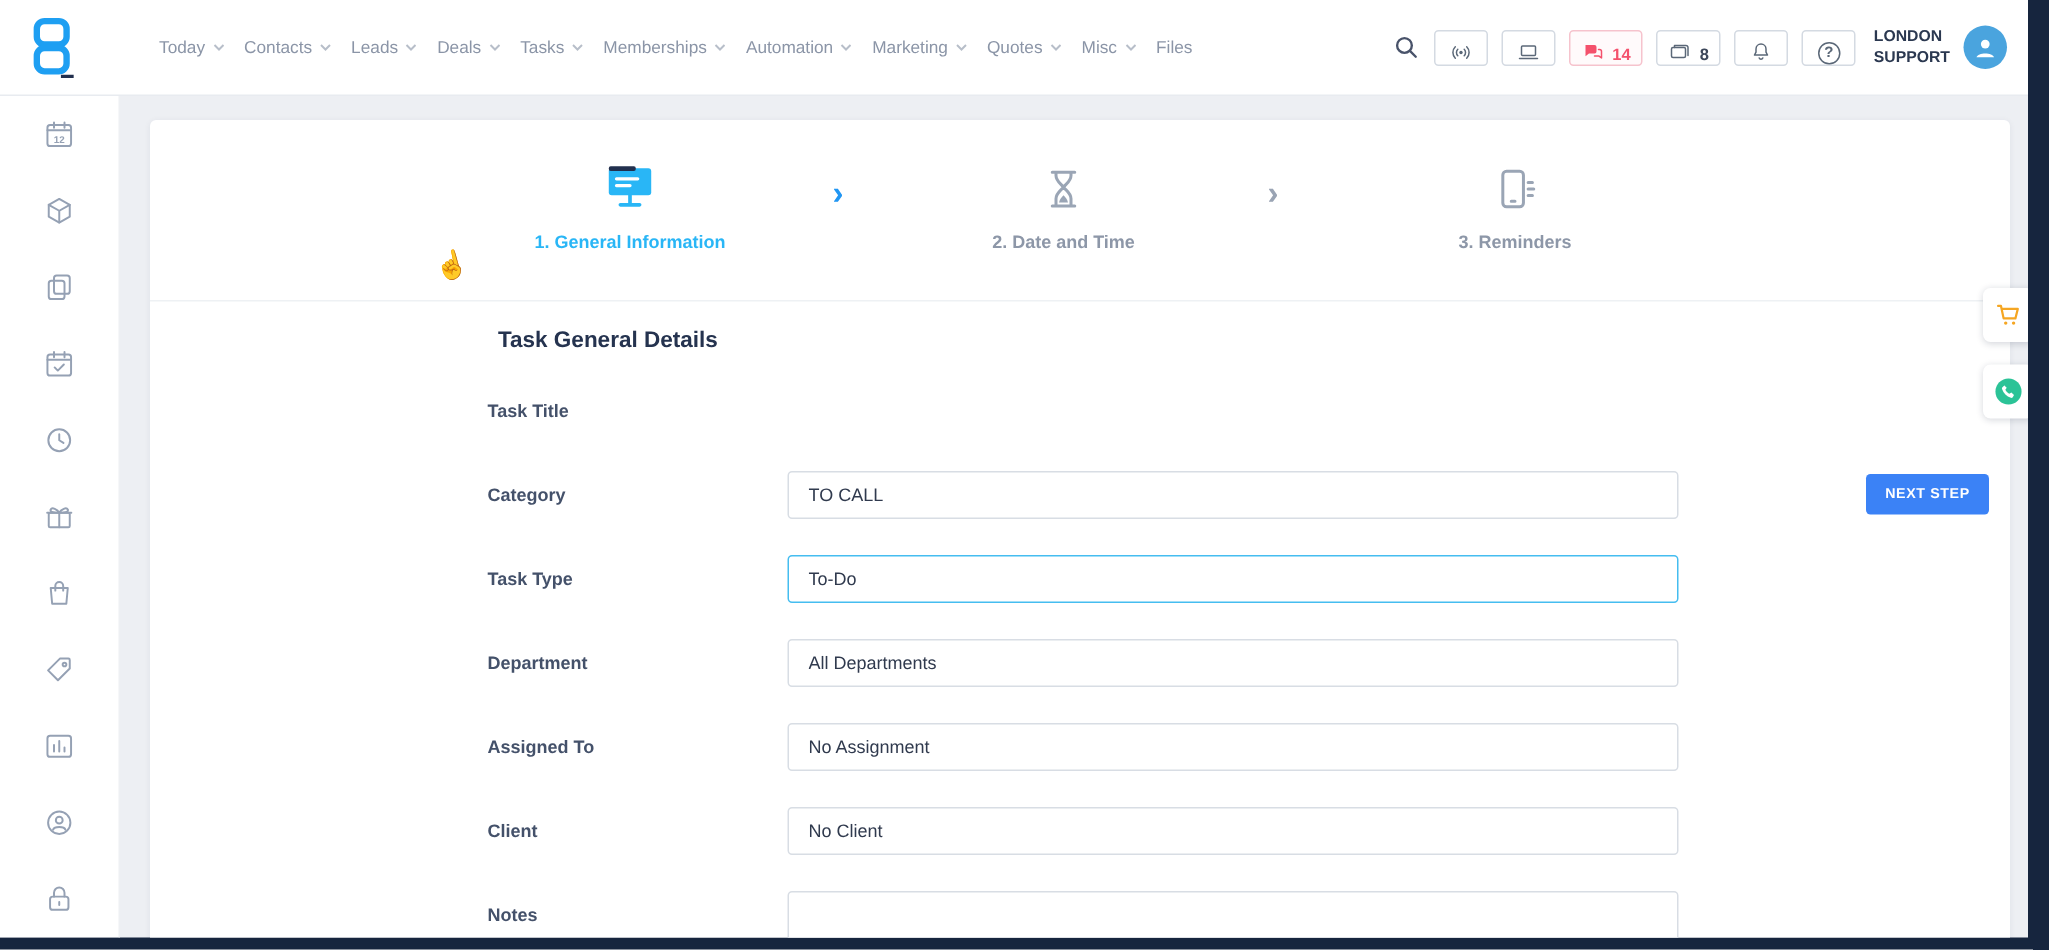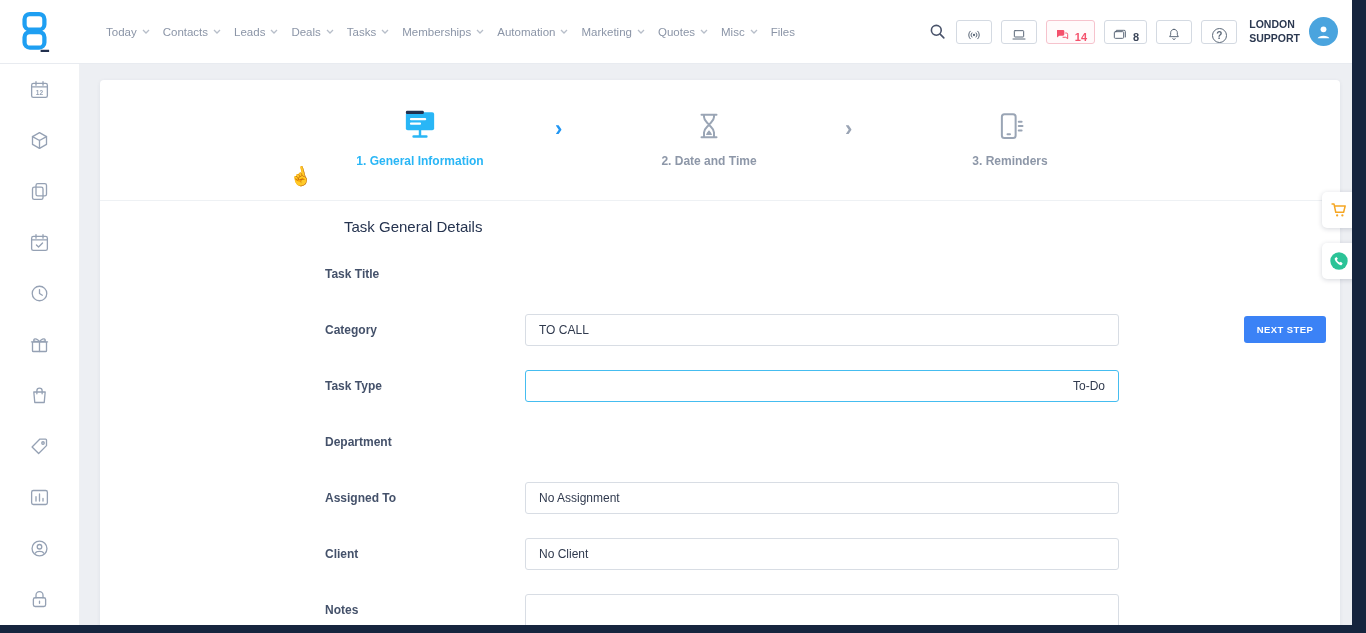--- a/index.html
+++ b/index.html
@@ -49,25 +49,25 @@
   .step .s-icon { height:36px; display:flex; align-items:flex-end; justify-content:center; }
   .step .s-label { margin-top:12px; font-size:12px; font-weight:600; color:#8d97a8; }
   .step.active .s-label { color:#29b6f6; }
   .step-arrow { position:absolute; top:36px; font-size:22px; font-weight:bold; }
   .arrow-blue { left:455px; color:#2196f3; }
   .arrow-gray { left:745px; color:#9aa4b4; }
   .cursor-hand { position:absolute; left:190px; top:86px; font-size:18px; color:#3f4a5c;
                  transform:rotate(-14deg); z-index:8; text-shadow:0 0 2px #fff; }
 
   
-  .form-title { position:absolute; left:244px; top:138px; font-size:15px; font-weight:normal; color:#25334f; }
+  .form-title { position:absolute; left:232px; top:138px; font-size:15px; font-weight:bold; color:#25334f; }
   .f-label { position:absolute; left:225px; font-size:12px; font-weight:600; color:#44516a; }
   .f-input { position:absolute; left:425px; width:594px; height:32px; border:1px solid #d8dde4; border-radius:3px;
              padding:0 13px; font-size:12px; color:#303a4e; background:#fff; font-family:inherit; outline:none; }
-  .f-input.active { border:1px solid #45bdf0;text-align:right; }
+  .f-input.active { border:1px solid #45bdf0; }
   textarea.f-input { height:96px; padding-top:9px; resize:none; }
   .next-btn { position:absolute; left:1144px; top:236px; width:82px; height:27px; background:#3b82f6; color:#fff;
               border:none; border-radius:3px; font-size:9.5px; font-weight:bold; letter-spacing:.4px;
               font-family:inherit; cursor:pointer; }
 
   
   .fb { position:absolute; right:-4px; width:34px; height:36px; background:#fff; border-radius:5px;
         box-shadow:0 1px 5px rgba(20,35,60,.18); display:flex; align-items:center; justify-content:center;
         cursor:pointer; z-index:9; }
   .fb-cart { top:192px; }
@@ -325,20 +325,21 @@
 
     <label class="f-label" style="top:187px">Task Title</label>
 
     <label class="f-label" style="top:243px">Category</label>
     <input class="f-input" style="top: 234px;" value="TO CALL">
 
     <label class="f-label" style="top:299px">Task Type</label>
     <input class="f-input active" style="top: 290px;" value="To-Do">
 
     <label class="f-label" style="top:355px">Department</label>
+    <input class="f-input" style="top: 346px;" value="All Departments">
 
     <label class="f-label" style="top:411px">Assigned To</label>
     <input class="f-input" style="top: 402px;" value="No Assignment">
 
     <label class="f-label" style="top:467px">Client</label>
     <input class="f-input" style="top: 458px;" value="No Client">
 
     <label class="f-label" style="top:523px">Notes</label>
     <textarea class="f-input" style="top: 514px;"></textarea>
 

